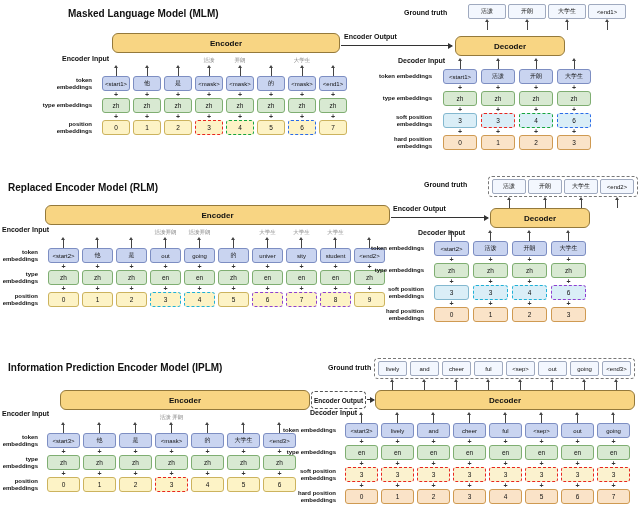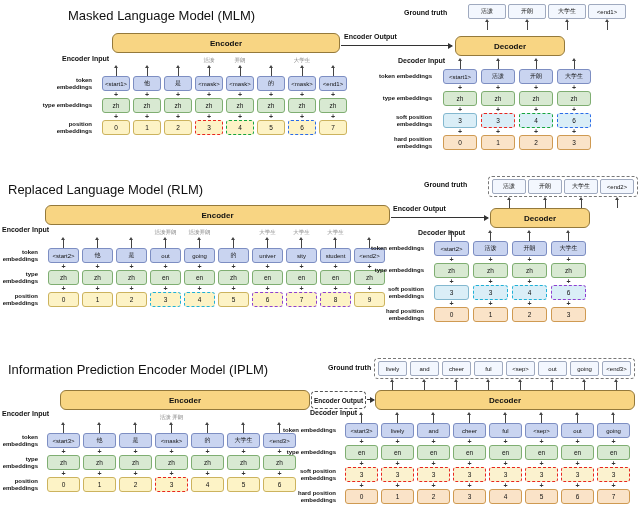--- a/index.html
+++ b/index.html
@@ -1,18 +1,18 @@
 <!DOCTYPE html>
 <html><head>
 <meta charset="utf-8">
 <style>
   html,body{margin:0;padding:0}
   body{width:640px;height:514px;position:relative;background:#fff;overflow:hidden;
        font-family:"Liberation Sans","DejaVu Sans",sans-serif;color:#111}
-  .sec-title{position:absolute;font-size:13px;font-weight:400;white-space:nowrap}
+  .sec-title{position:absolute;font-size:10px;font-weight:700;white-space:nowrap}
   .block{position:absolute;height:20px;background:#f8d583;border:1px solid #94793b;border-radius:6px;
          display:flex;align-items:center;justify-content:center;font-weight:700;font-size:8px;box-sizing:border-box}
   .enc-out{position:absolute;font-size:7px;font-weight:700;white-space:nowrap}
   .enc-out-box{position:absolute;border:1px dashed #555;border-radius:4px;display:flex;align-items:center;
          justify-content:center;font-size:6.5px;font-weight:700;box-sizing:border-box;background:#fff}
   .inp-label,.gt-label{position:absolute;font-size:7px;font-weight:700;white-space:nowrap}
   .h-arrow{position:absolute;height:1.2px;background:#333}
   .h-arrow::after{content:"";position:absolute;right:-1px;top:-2.4px;width:0;height:0;
          border-top:3px solid transparent;border-bottom:3px solid transparent;border-left:5px solid #333}
   .grid{position:absolute;display:flex;align-items:flex-start}
@@ -249,21 +249,21 @@
         <div class="cell c-type">zh</div>
         <div class="plus">+</div>
         <div class="cell c-soft" style="border: 1.5px dashed rgb(42, 107, 232);">6</div>
         <div class="plus">+</div>
         <div class="cell c-hard">3</div>
       </div>
     </div>
 </section>
 
 <section>
-  <div class="sec-title" style="left:8px;top:182px">Replaced Language Model (RLM)</div>
+  <div class="sec-title" style="left:8px;top:182px">Replaced Encoder Model (RLM)</div>
   <div class="gt-label" style="left:424px;top:181px">Ground truth</div>
   <div class="gt-group gt-rlm gt-dashed" style="left:488px;top:176px">
       <div class="gt-cells">
         <div class="cell c-gt">活泼</div>
         <div class="cell c-gt">开朗</div>
         <div class="cell c-gt">大学生</div>
         <div class="cell c-gt">&lt;end2&gt;</div>
       </div>
       <div class="gt-arrows">
         <div class="gt-aw">

